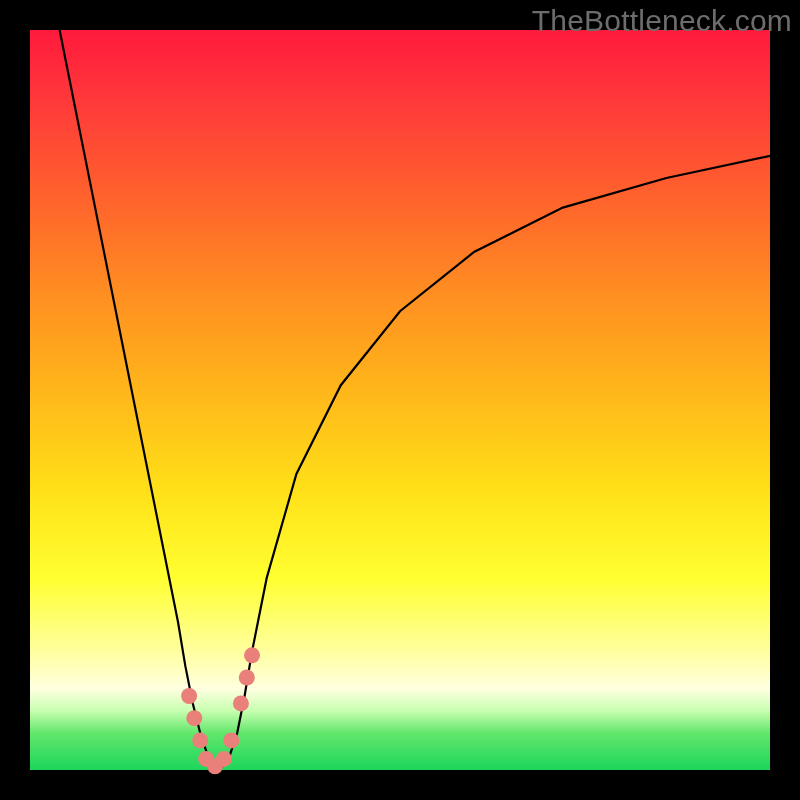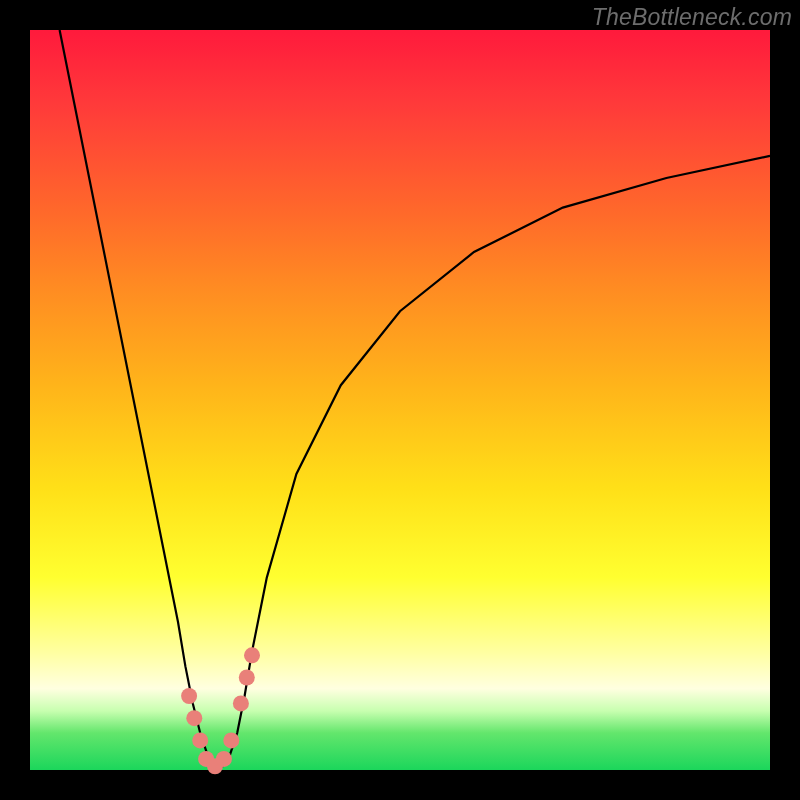--- a/index.html
+++ b/index.html
@@ -37,24 +37,23 @@
       #c8ffb0 92%,
       #63e66c 95%,
       #1bd65b 100%
     );
   }
   .watermark {
     position: absolute;
     top: 4px;
     right: 8px;
     color: #6d6d6d;
-    font-size: 23px;
+    font-size: 30px;
     letter-spacing: 0.2px;
     font-weight: 500;
-    font-style: italic;
   }
   svg.curve {
     position: absolute;
     left: 0; top: 0;
     width: 740px; height: 740px;
     overflow: visible;
   }
   .curve path {
     fill: none;
     stroke: #000;

